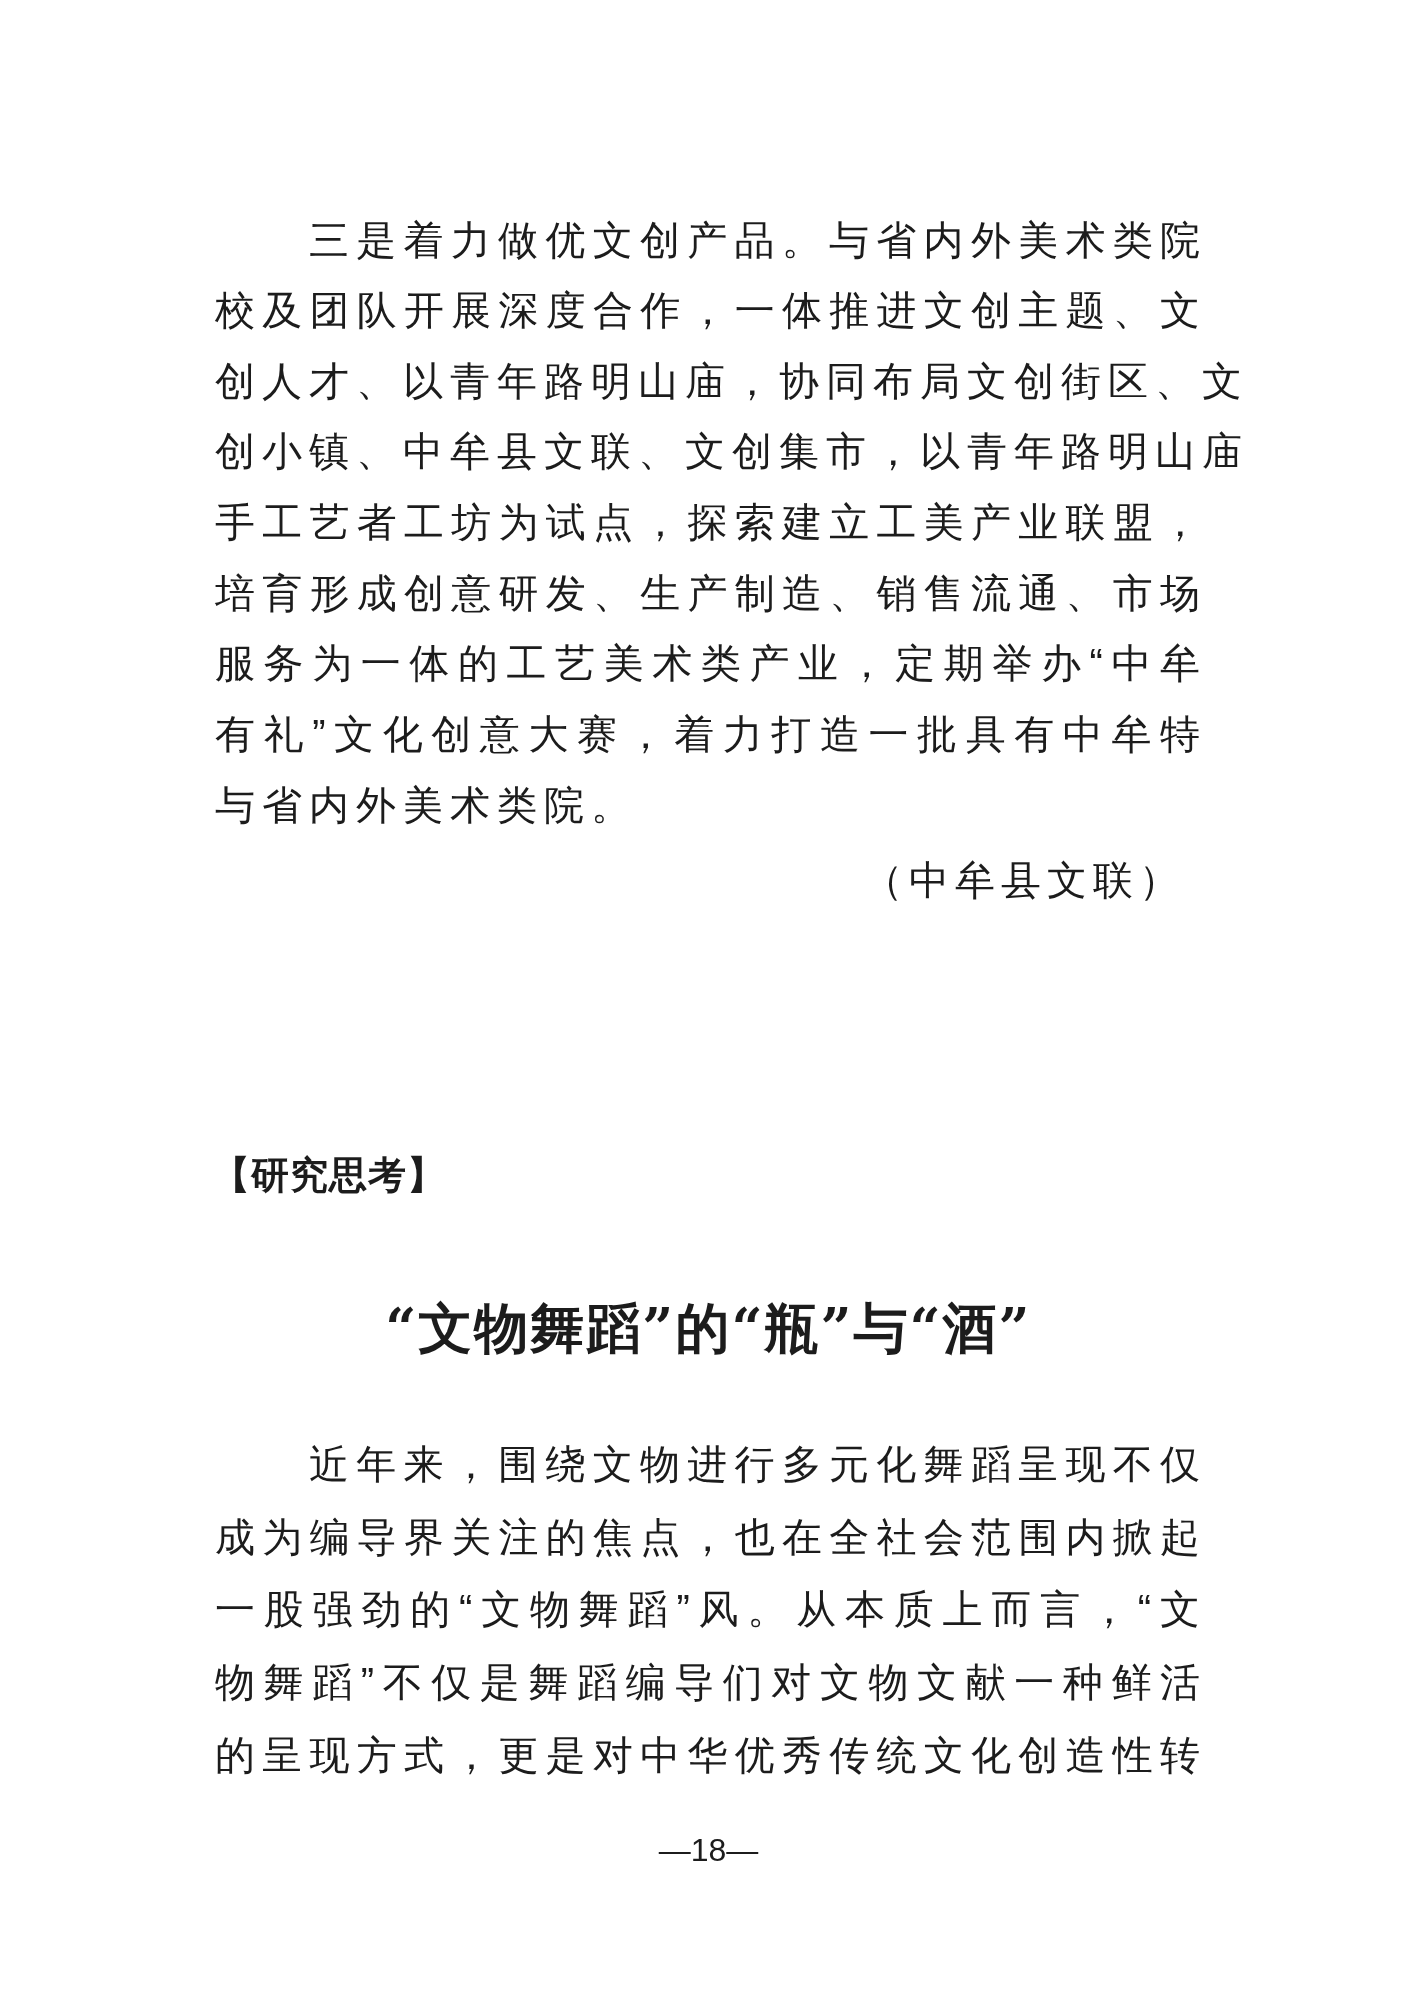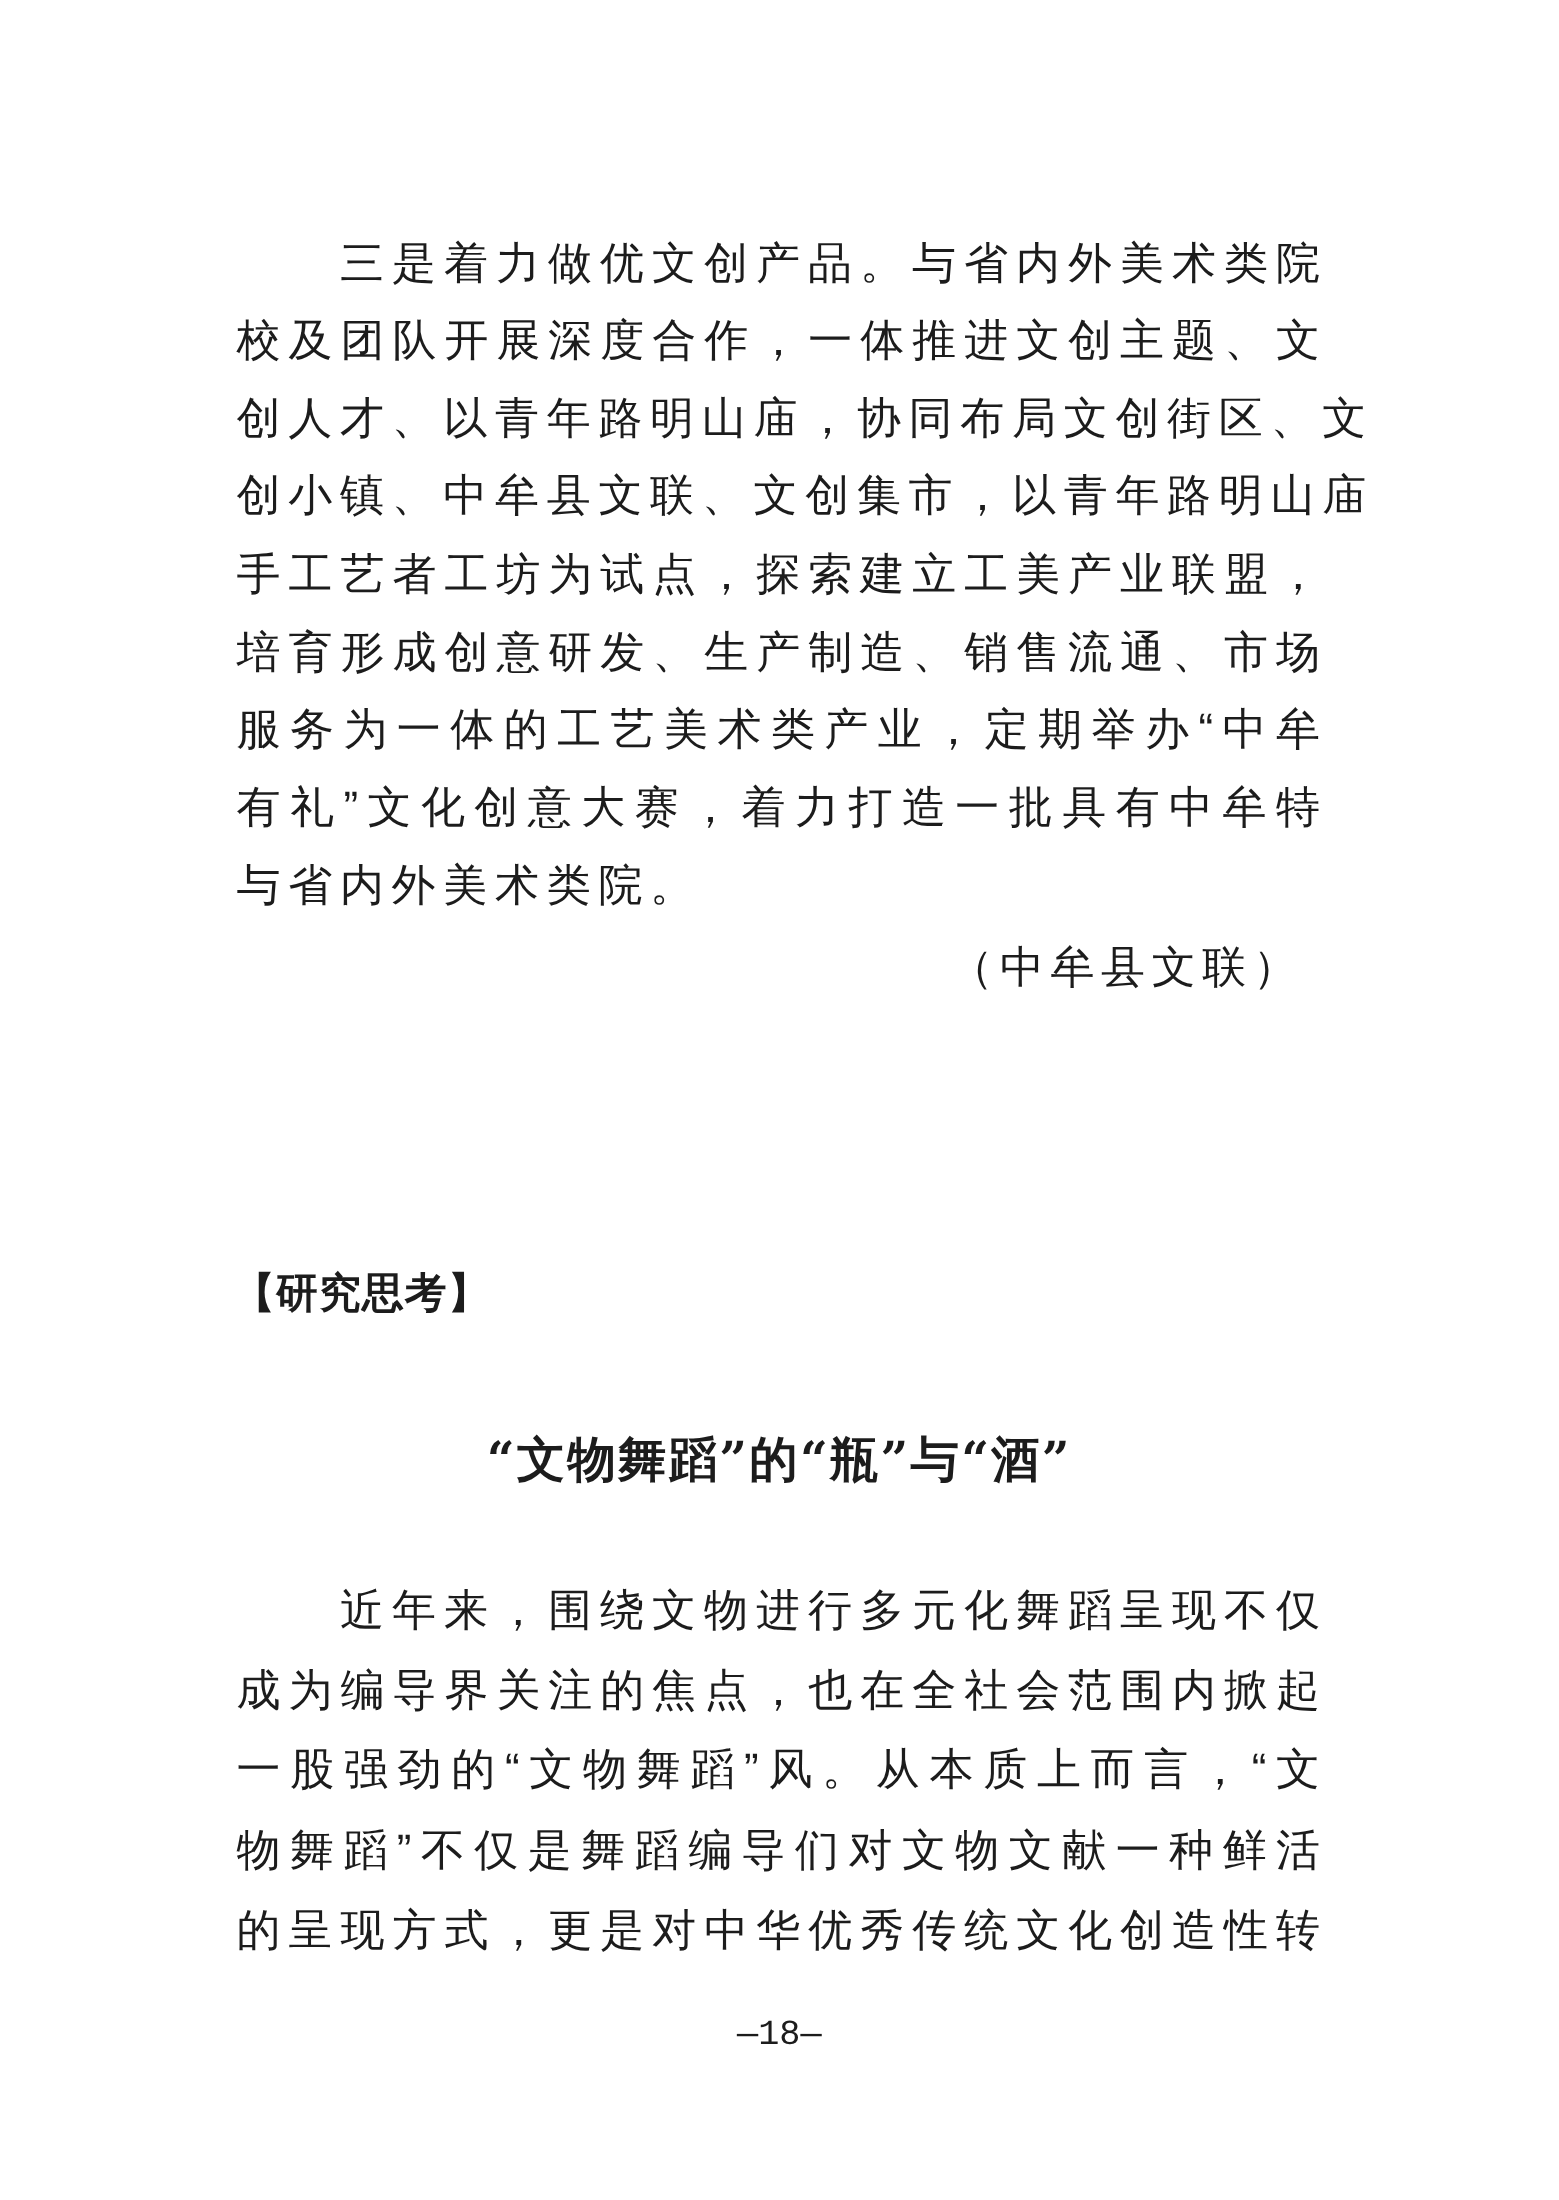--- a/index.html
+++ b/index.html
@@ -16,25 +16,25 @@
   .attribution {
     position: absolute; top: 855px; right: 232px; height: 50px; line-height: 50px;
     font-family: "DejaVu Serif", "Liberation Serif", serif; font-size: 40px; letter-spacing: 6px; white-space: nowrap; margin-left: 20px;
   }
   .section-label {
     position: absolute; left: 212px; top: 1140px; height: 46px; line-height: 46px;
     font-family: "DejaVu Sans", "Liberation Sans", sans-serif; font-size: 38px; font-weight: bold; letter-spacing: 1px; margin-top: 12px;
   }
   .article-title {
     position: absolute; left: 0; width: 1417px; top: 1296px; height: 64px; line-height: 64px; text-align: center;
-    font-family: "DejaVu Serif", "Liberation Serif", serif; font-size: 44px; font-weight: bold; letter-spacing: 2px;
+    font-family: "DejaVu Serif", "Liberation Serif", serif; font-size: 54px; font-weight: bold; letter-spacing: 2px;
   }
   .page-number {
     position: absolute; left: 0; width: 1417px; top: 1832px; height: 36px; line-height: 36px; text-align: center;
-    font-family: Liberation Mono, monospace; font-size: 32px;
+    font-family: Liberation Sans, sans-serif; font-size: 32px;
   }
 </style>
 </head>
 <body>
 
 <div class="page">
 
   <div>
     <div class="line indent" style="top:215px">三是着力做优文创产品。与省内外美术类院</div>
     <div class="line" style="top:285px">校及团队开展深度合作，一体推进文创主题、文</div>

